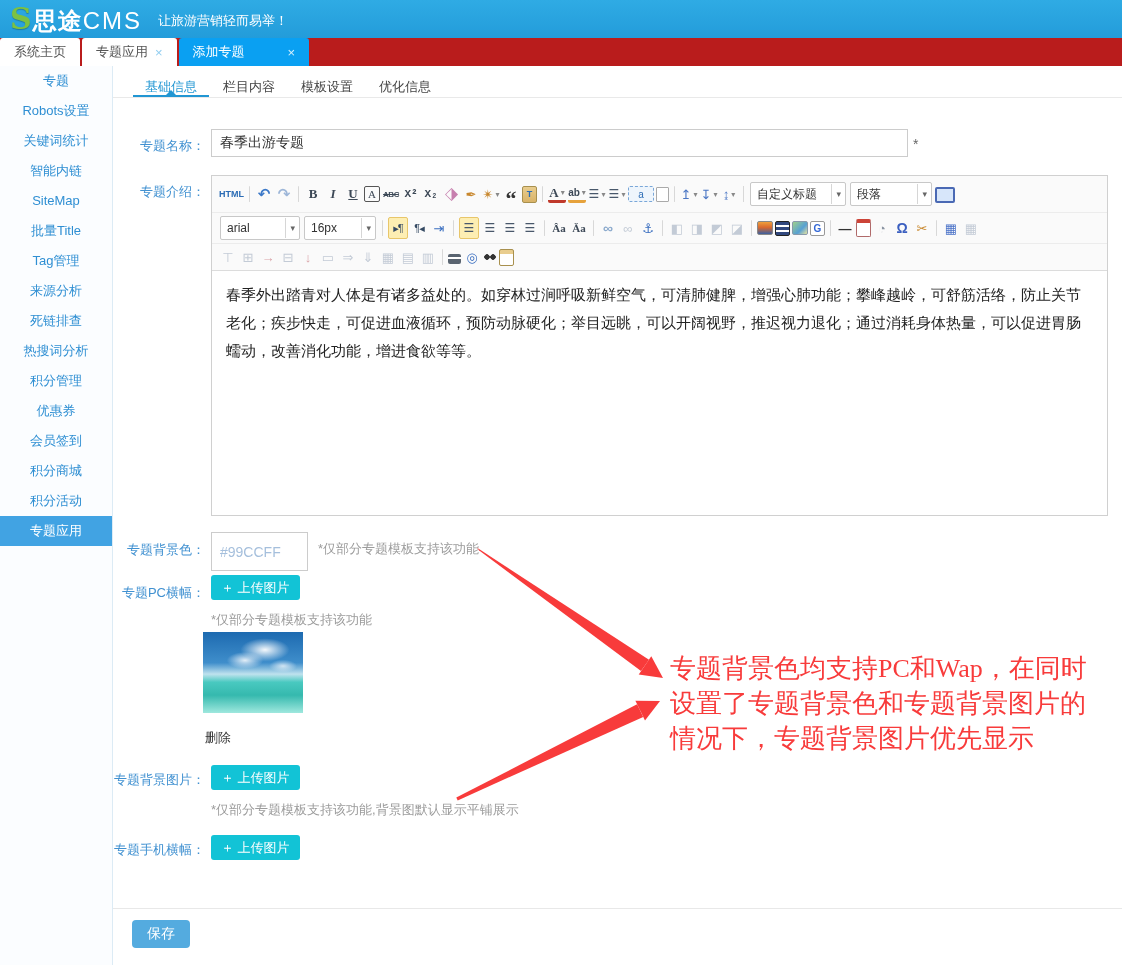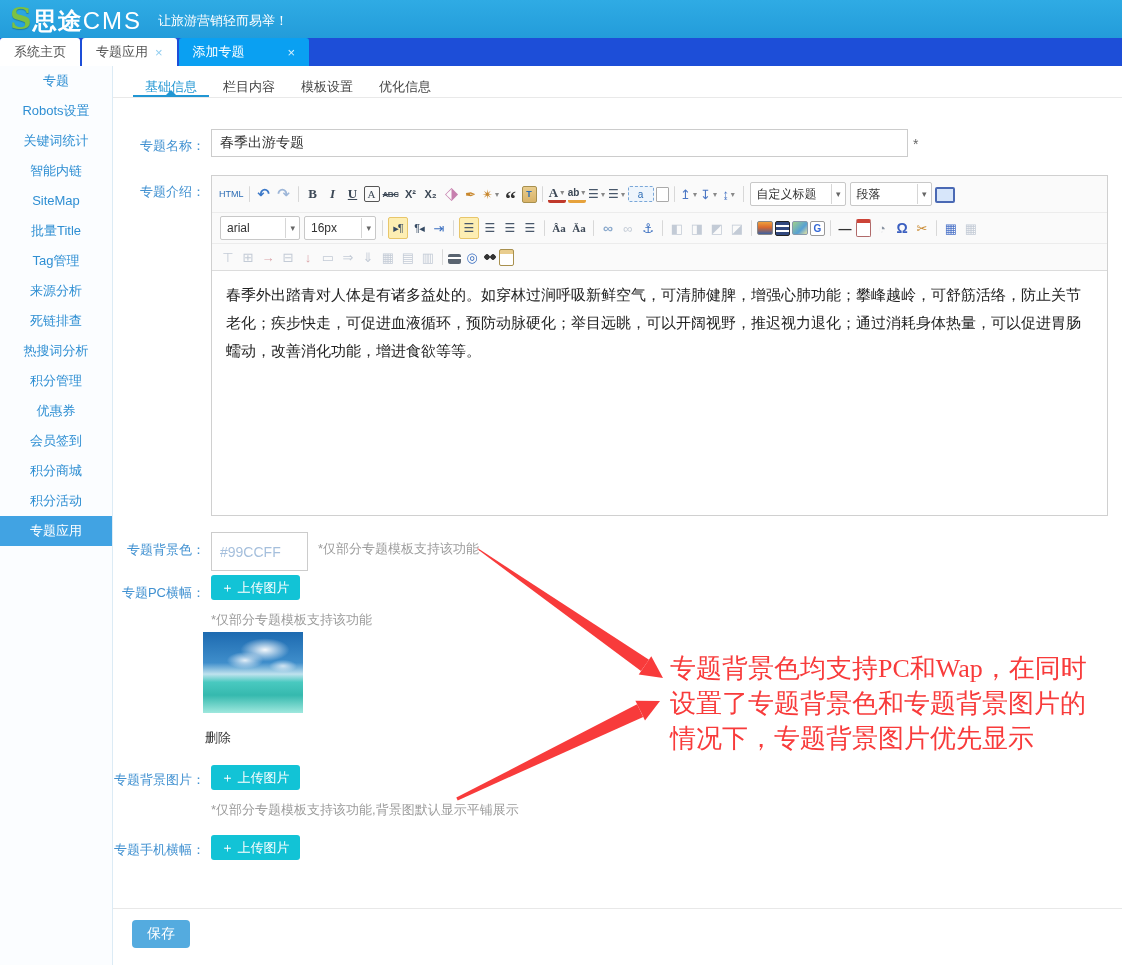--- a/index.html
+++ b/index.html
@@ -11,21 +11,21 @@
           background:linear-gradient(180deg,#2fabe4,#239cda);display:flex;align-items:center;}
   .logo{display:flex;align-items:baseline;margin-left:10px;}
   .logo-s{font-size:30px;font-weight:bold;color:#7cc142;
           text-shadow:0 1px 1px rgba(0,0,0,.25);margin-right:1px;font-family:"DejaVu Serif",serif;}
   .logo-cn{font-size:24px;font-weight:bold;color:#fff;letter-spacing:1px;}
   .logo-en{font-size:24px;color:#fff;font-weight:300;letter-spacing:2px;}
   .tagline{color:#fff;font-size:13px;margin-left:16px;position:relative;top:2px;}
 
   
   .tabbar{position:absolute;left:0;top:38px;width:1122px;height:28px;
-          background:#1d4ed8;display:flex;align-items:flex-end;}
+          background:#b91c1c;display:flex;align-items:flex-end;}
   .wtab{height:28px;line-height:28px;background:#fff;color:#555;font-size:13px;
         padding:0 14px;margin-right:2px;border-radius:3px 3px 0 0;display:flex;align-items:center;cursor:pointer;}
   .wtab .tclose{margin-left:7px;color:#90cdf0;font-size:13px;line-height:1;cursor:pointer;}
   .wtab .tclose:empty{display:none;}
   .wtab.active{background:#0aa0f2;color:#fff;gap:36px;}
   .wtab.active .tclose{color:#d6f0fd;}
 
   
   .sidebar{position:absolute;left:0;top:66px;width:113px;bottom:0;background:#fbfdff;
            border-right:1px solid #dcebf5;box-sizing:border-box;}
@@ -54,30 +54,30 @@
   
   .editor{position:absolute;left:211px;top:175px;width:897px;height:341px;border:1px solid #d0d0d0;
           box-sizing:border-box;background:#fff;}
   .toolbar{background:#fafafa;border-bottom:1px solid #dcdcdc;}
   .trow{display:flex;align-items:center;padding:3px 6px;flex-wrap:nowrap;}
   .trow + .trow{border-top:1px solid #ececec;}
   .tgroup{display:contents;}
   .tic{min-width:18px;height:20px;display:inline-flex;align-items:center;justify-content:center;
        margin:0 1px;font-size:13px;color:#3c4856;border-radius:2px;cursor:pointer;flex:none;}
   .sep{width:1px;min-width:1px;height:16px;background:#d8d8d8;margin:0 4px;flex:none;}
-  .html{font-size:9px;font-weight:normal;color:#2b6cb5;letter-spacing:0;}
+  .html{font-size:9px;font-weight:bold;color:#2b6cb5;letter-spacing:0;}
   .undo{color:#3b78c8;font-size:15px;font-weight:bold;}
   .redo{color:#9db6d8;font-size:15px;font-weight:bold;}
   .serif{font-family:"Liberation Serif","DejaVu Serif",serif;}
   .b{font-weight:bold;}
   .ital{font-style:italic;}
   .und{text-decoration:underline;}
   .boxed{border:1px solid #555;line-height:11px;padding:0 2px;font-size:11px;height:14px;min-width:10px;}
   .abc{font-size:8px;font-weight:bold;text-decoration:line-through;letter-spacing:-.5px;}
-  .sup{font-size:11px;font-weight:bold;font-family:Liberation Sans, sans-serif;}
+  .sup{font-size:11px;font-weight:bold;font-family:Liberation Mono, monospace;}
   .rot{transform:rotate(-45deg);color:#c77fae;font-size:12px;}
   .org{color:#c8872d;font-size:13px;}
   .quote{font-family:"Liberation Serif","DejaVu Serif",serif;font-weight:bold;font-size:22px;line-height:10px;
          color:#333;padding-top:10px;}
   .clip,.clip2{width:13px;min-width:13px;height:15px;background:linear-gradient(#e9cd8e,#d9b368);
         border:1px solid #a8904e;border-radius:2px;font-size:9px;font-weight:bold;color:#2b6cb5;}
   .clip2{background:linear-gradient(#e9cd8e 0 4px,#fff 4px),linear-gradient(#e9cd8e,#d9b368);}
   .fc{font-family:"Liberation Serif","DejaVu Serif",serif;font-weight:bold;border-bottom:3px solid #c0392b;
       line-height:12px;height:15px;}
   .hl{font-size:10px;font-weight:bold;border-bottom:3px solid #e6a23c;line-height:11px;height:14px;}

